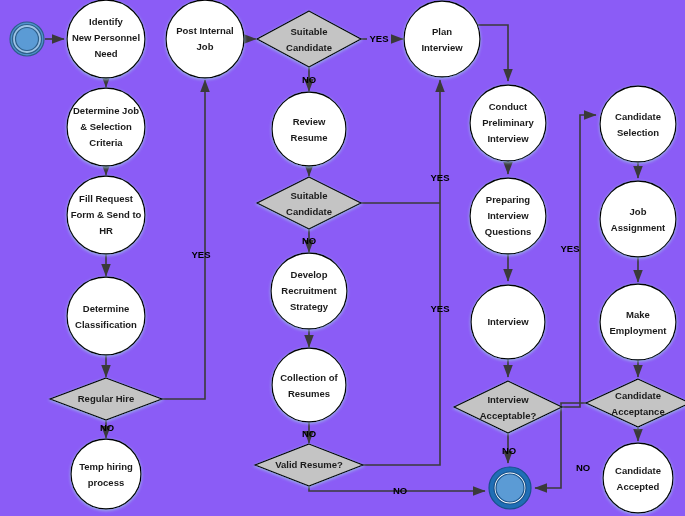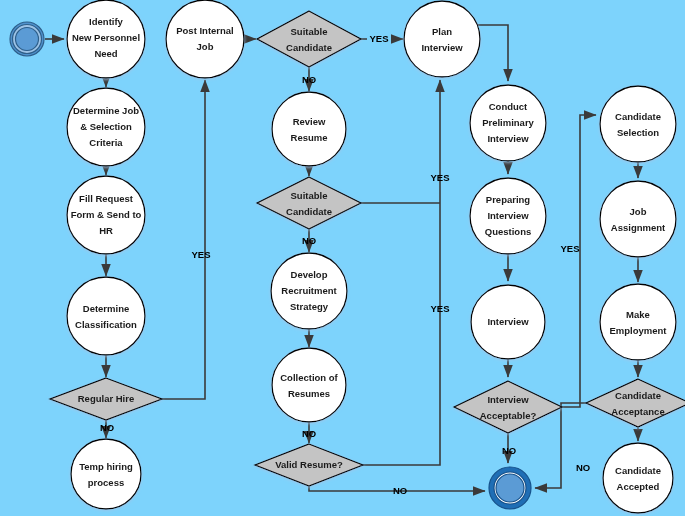--- a/index.html
+++ b/index.html
@@ -1,17 +1,17 @@
 <!DOCTYPE html>
 <html><head>
 <meta charset="utf-8">
 <style>
   html,body{margin:0;padding:0;background:#ffffff;}
   body{font-family:"Liberation Sans","DejaVu Sans",sans-serif;}
-  #stage{position:relative;width:685px;height:516px;background:#7dd3fc;overflow:hidden;}
+  #stage{position:relative;width:685px;height:516px;background:#8b5cf6;overflow:hidden;}
   #flow-svg{position:absolute;left:0;top:0;width:685px;height:516px;}
   .node-text{font-weight:bold;font-size:9.5px;fill:#1a1a1a;text-anchor:middle;dominant-baseline:middle;}
   .edge-label{font-weight:bold;font-size:9.5px;fill:#000000;text-anchor:middle;dominant-baseline:middle;}
   .circ{fill:#ffffff;stroke:#000000;stroke-width:1.3;}
   .dia{fill:#c4c4c4;stroke:#000000;stroke-width:1.3;}
   .lnk{stroke:#3a3a3a;stroke-width:1.6;fill:none;}
   .start-outer{fill:#4f92cd;stroke:#2e5f8a;stroke-width:1.2;}
   .start-mid{fill:#9dc3e6;stroke:#2e5f8a;stroke-width:1.2;}
   .start-inner{fill:#5b9bd5;stroke:#2e5f8a;stroke-width:1.2;}
   .end-ring{fill:#1f6eb5;stroke:#16518a;stroke-width:1.2;}

